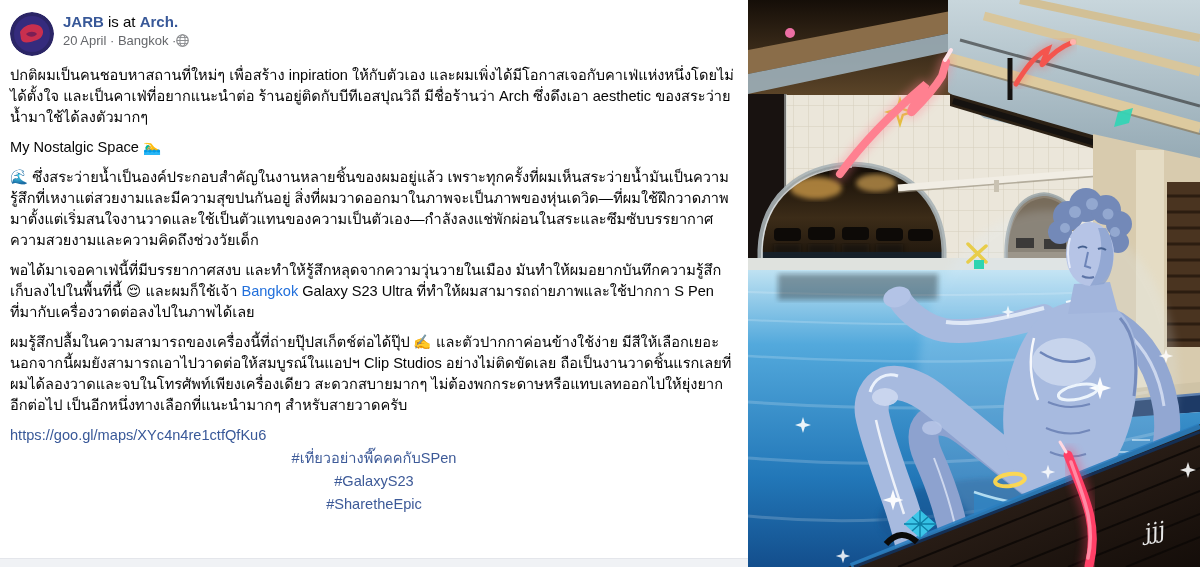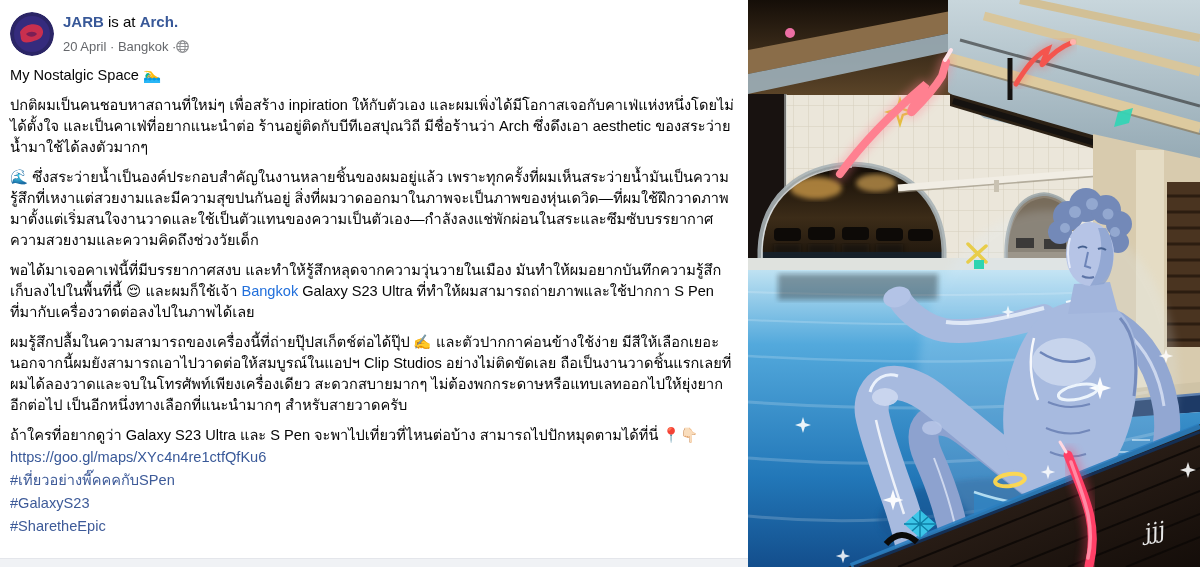--- a/index.html
+++ b/index.html
@@ -11,30 +11,30 @@
   .post-col { position:relative; width:748px; height:567px; background:#fff;
     padding:12px 10px 0 10px; color:#050505; }
   .post-header { display:flex; align-items:flex-start; gap:9px; margin-bottom:9px; }
   .avatar { width:44px; height:44px; border-radius:50%; overflow:hidden; flex:0 0 44px;
     cursor:pointer; }
   .avatar svg { display:block; }
   .name-line { font-size:15px; line-height:19px; }
   .name-line a { font-weight:bold; color:#385898; text-decoration:none; cursor:pointer; }
   .name-line span { color:#050505; font-weight:normal; }
   .meta-line { font-size:13px; color:#65676b; display:flex; align-items:center; gap:0;
-    margin-top:8px; }
+    margin-top:2px; }
   .meta-line .globe { opacity:.75; }
 
   .post-body { font-size:14.6px; line-height:21px; word-break:break-word; max-width:733px; }
   .post-body p { margin:0 0 9px 0; }
   .post-body p.tight { margin:0 0 1px 0; }
   .post-body a { color:#385898; text-decoration:none; cursor:pointer; }
   .post-body a.inline-link { color:#216fdb; }
   .hashtags { margin-top:10px; line-height:23px; }
-  .hashtags a { color:#3d5a98; display:block; }
+  .hashtags a { color:#3d5a98; display:block;text-align:center; }
   .footer-strip { position:absolute; left:0; bottom:0; width:748px; height:9px;
     background:#f0f2f5; border-top:1px solid #e4e6eb; }
 
   
   .image-col { width:452px; height:567px; position:relative; cursor:pointer; }
   .image-col svg { display:block; }
 </style>
 </head>
 <body>
 
@@ -62,26 +62,25 @@
             <ellipse cx="7" cy="7" rx="2.8" ry="6.2" fill="none" stroke="#65676b" stroke-width="1.1"></ellipse>
             <line x1="0.8" y1="7" x2="13.2" y2="7" stroke="#65676b" stroke-width="1.1"></line>
             <line x1="1.6" y1="3.8" x2="12.4" y2="3.8" stroke="#65676b" stroke-width="1"></line>
             <line x1="1.6" y1="10.2" x2="12.4" y2="10.2" stroke="#65676b" stroke-width="1"></line>
           </svg>
         </div>
       </div>
     </div>
 
     <div class="post-body">
+      <p>ปกติผมเป็นคนชอบหาสถานที่ใหม่ๆ เพื่อสร้าง inpiration ให้กับตัวเอง และผมเพิ่งได้มีโอกาสเจอกับคาเฟ่แห่งหนึ่งโดยไม่ได้ตั้งใจ และเป็นคาเฟ่ที่อยากแนะนำต่อ ร้านอยู่ติดกับบีทีเอสปุณวิถี มีชื่อร้านว่า Arch ซึ่งดึงเอา aesthetic ของสระว่ายน้ำมาใช้ได้ลงตัวมากๆ</p>
       <p>My Nostalgic Space 🏊‍♂️</p>
-      <p>ปกติผมเป็นคนชอบหาสถานที่ใหม่ๆ เพื่อสร้าง inpiration ให้กับตัวเอง และผมเพิ่งได้มีโอกาสเจอกับคาเฟ่แห่งหนึ่งโดยไม่ได้ตั้งใจ และเป็นคาเฟ่ที่อยากแนะนำต่อ ร้านอยู่ติดกับบีทีเอสปุณวิถี มีชื่อร้านว่า Arch ซึ่งดึงเอา aesthetic ของสระว่ายน้ำมาใช้ได้ลงตัวมากๆ</p>
       <p>🌊 ซึ่งสระว่ายน้ำเป็นองค์ประกอบสำคัญในงานหลายชิ้นของผมอยู่แล้ว เพราะทุกครั้งที่ผมเห็นสระว่ายน้ำมันเป็นความรู้สึกที่เหงาแต่สวยงามและมีความสุขปนกันอยู่ สิ่งที่ผมวาดออกมาในภาพจะเป็นภาพของหุ่นเดวิด—ที่ผมใช้ฝึกวาดภาพมาตั้งแต่เริ่มสนใจงานวาดและใช้เป็นตัวแทนของความเป็นตัวเอง—กำลังลงแช่พักผ่อนในสระและซึมซับบรรยากาศความสวยงามและความคิดถึงช่วงวัยเด็ก</p>
       <p><span>พอได้มาเจอคาเฟ่นี้ที่มีบรรยากาศสงบ และทำให้รู้สึกหลุดจากความวุ่นวายในเมือง มันทำให้ผมอยากบันทึกความรู้สึกเก็บลงไปในพื้นที่นี้ 😌 และผมก็ใช้เจ้า </span><a class="inline-link">Bangkok</a><span> Galaxy S23 Ultra ที่ทำให้ผมสามารถถ่ายภาพและใช้ปากกา S Pen ที่มากับเครื่องวาดต่อลงไปในภาพได้เลย</span></p>
       <p>ผมรู้สึกปลื้มในความสามารถของเครื่องนี้ที่ถ่ายปุ๊ปสเก็ตช์ต่อได้ปุ๊ป ✍️ และตัวปากกาค่อนข้างใช้ง่าย มีสีให้เลือกเยอะ นอกจากนี้ผมยังสามารถเอาไปวาดต่อให้สมบูรณ์ในแอปฯ Clip Studios อย่างไม่ติดขัดเลย ถือเป็นงานวาดชิ้นแรกเลยที่ผมได้ลองวาดและจบในโทรศัพท์เพียงเครื่องเดียว สะดวกสบายมากๆ ไม่ต้องพกกระดาษหรือแทบเลทออกไปให้ยุ่งยากอีกต่อไป เป็นอีกหนึ่งทางเลือกที่แนะนำมากๆ สำหรับสายวาดครับ</p>
-      <p class="tight">ถ้าใครที่อยากดูว่า Galaxy S23 Ultra และ S Pen จะพาไปเที่ยวที่ไหนต่อบ้าง สามารถไปปักหมุดตามได้ที่นี่ 📍👇🏻</p>
       <p class="tight"><a>https://goo.gl/maps/XYc4n4re1ctfQfKu6</a></p>
       <p class="hashtags">
         <a>#เที่ยวอย่างพี๊คคคกับSPen</a>
         <a>#GalaxyS23</a>
         <a>#SharetheEpic</a>
       </p>
     </div>
 
     <div class="footer-strip"></div>
   </div>

